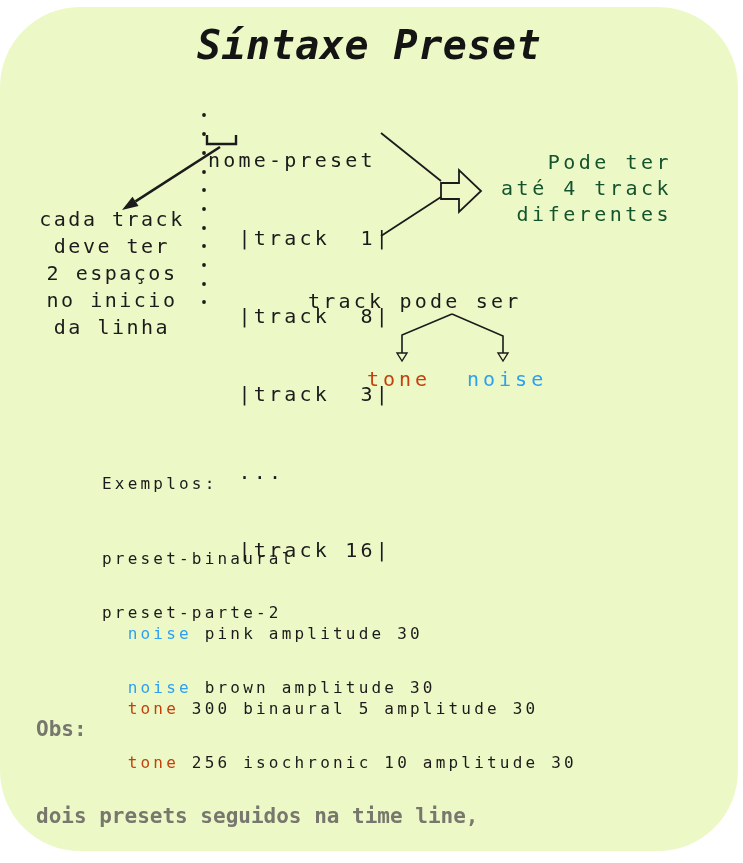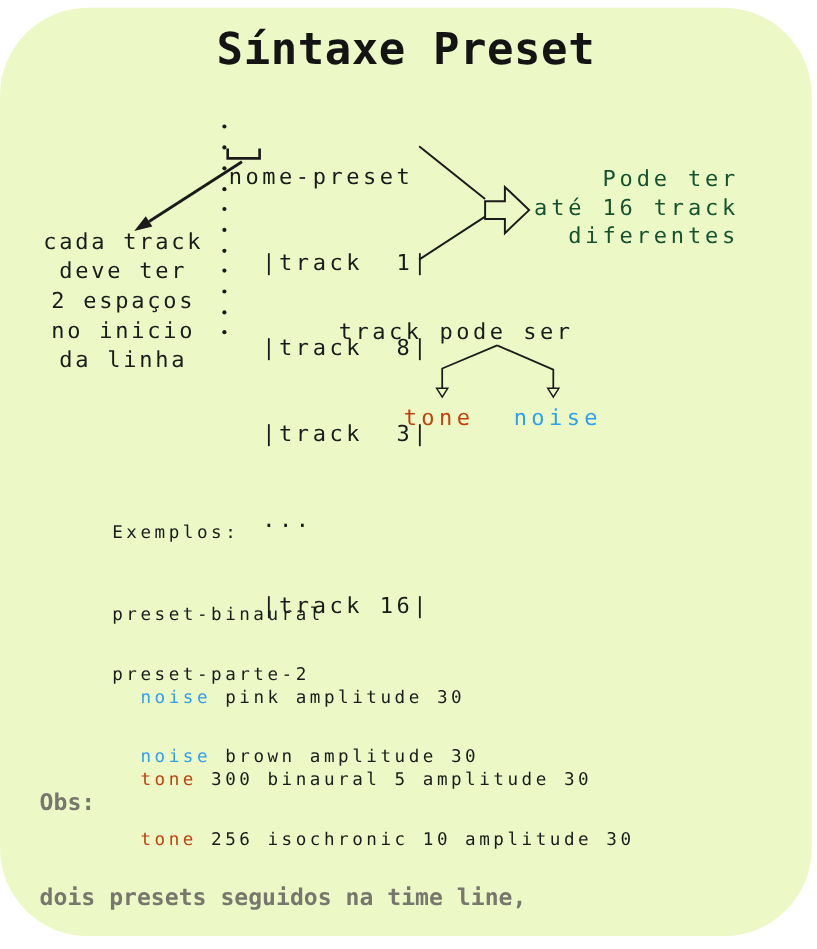--- a/index.html
+++ b/index.html
@@ -2,21 +2,21 @@
 <html><head>
 <meta charset="utf-8">
 <style>
   html,body { margin:0; padding:0; }
   body { width:743px; height:863px; background:#ffffff; position:relative;
          font-family:"DejaVu Sans Mono", monospace; }
   .card { position:absolute; left:0; top:7px; width:738px; height:844px;
           background:#ecf9c7; border-radius:80px; }
   .abs { position:absolute; color:#1b1b1b; }
   .title { left:0; right:0; top:14px; text-align:center;
-           font-size:40px; font-weight:bold; line-height:48px; letter-spacing:0.5px; color:#141414; }
+           font-size:40px; font-weight:bold; line-height:48px; letter-spacing:0.5px; color:#141414;font-style:italic; }
   .code { left:208px; top:88px; font-size:20px; letter-spacing:3.2px;
           line-height:26px; white-space:pre; }
   .left-note { left:12px; top:199px; width:200px; text-align:center;
                font-size:20px; letter-spacing:2.5px; line-height:27px; }
   .right-note { left:472px; top:142px; width:200px; text-align:right;
                 font-size:20px; letter-spacing:3.5px; line-height:26px; color:#14532d; }
   .track-label { left:280px; top:281px; font-size:20px; letter-spacing:3.2px; line-height:26px;margin-left:28px; }
   .type-word { top:359px; font-size:20px; letter-spacing:4px; line-height:26px; }
   .kw-tone  { color:#c2410c; }
   .kw-noise { color:#2f9ff0; }
@@ -83,21 +83,21 @@
   <div class="abs left-note">
     <div>cada track</div>
     <div>deve ter</div>
     <div>2 espaços</div>
     <div>no inicio</div>
     <div>da linha</div>
   </div>
 
   <div class="abs right-note">
     <div>Pode ter</div>
-    <div>até 16 track</div>
+    <div>até 4 track</div>
     <div>diferentes</div>
   </div>
 
   <div class="abs track-label">track pode ser</div>
   <div class="abs type-word kw-tone" style="left:367px;">tone</div>
   <div class="abs type-word kw-noise" style="left:467px;">noise</div>
 
   <div class="abs examples ex1">
     <div>Exemplos:</div>
     <div>preset-binaural</div>

